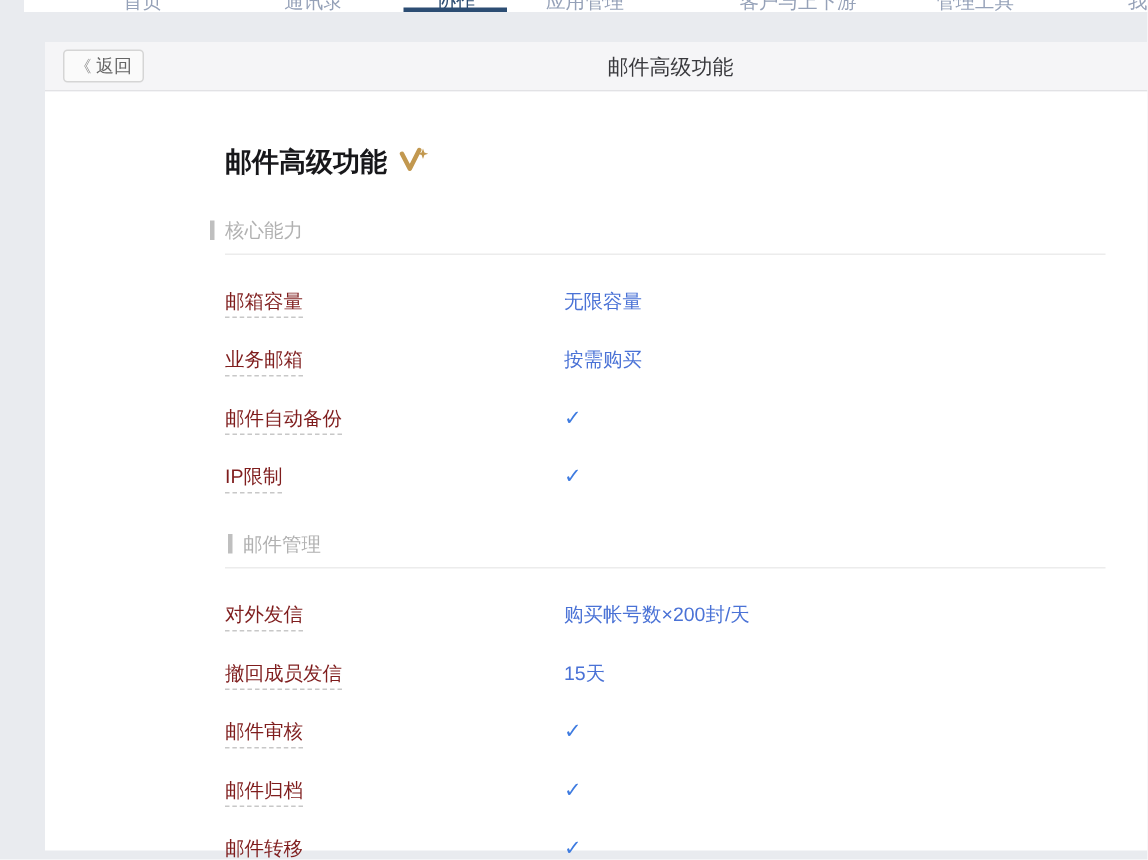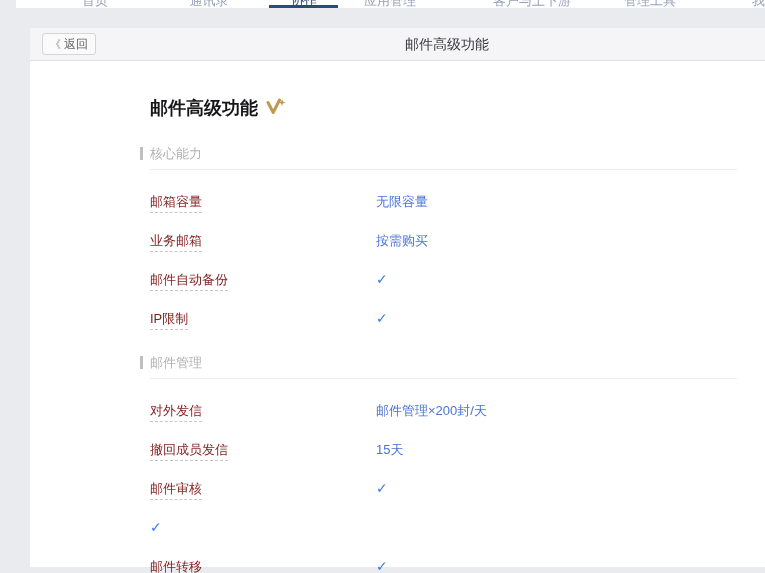--- a/index.html
+++ b/index.html
@@ -50,21 +50,21 @@
   .content { position:absolute; left:120px; top:36px; width:587px; }
 
   .page-heading {
     display:flex; align-items:center; gap:8px;
     font-size:18px; font-weight:bold; color:#17171a;
     height:22px; margin:0;
   }
   .premium-icon { display:inline-block; margin-top:1px; }
 
   .section-head { display:flex; align-items:center; height:13px; margin-top:28px; }
-  .section-head.second { margin-top:30px; }
+  .section-head.second { margin-top:30px;margin-left:12px; }
   .section-bar { width:3px; height:13px; background:#bfbfbf; margin-left:-10px; margin-right:7px; }
   .section-title { font-size:13px; color:#b1b1b1; }
   .divider { margin-top:9px; width:587px; height:1px; background:#ececec; }
 
   .row { display:flex; align-items:flex-start; margin-top:22px; height:17px; }
   .row-label-cell { flex:0 0 226px; }
   .row-label {
     font-size:13px; color:#7f1d1d;
     border-bottom:1px dashed #c8c8c8; padding-bottom:3px; cursor:help;
   }
@@ -133,31 +133,32 @@
       </div>
 
       <div class="section-head second">
         <span class="section-bar"></span>
         <span class="section-title">邮件管理</span>
       </div>
       <div class="divider"></div>
 
       <div class="row">
         <div class="row-label-cell"><span class="row-label">对外发信</span></div>
-        <div class="row-value-cell"><span class="row-value">邮件管理×200封/天</span></div>
+        <div class="row-value-cell"><span class="row-value">购买帐号数×200封/天</span></div>
       </div>
       <div class="row">
         <div class="row-label-cell"><span class="row-label">撤回成员发信</span></div>
         <div class="row-value-cell"><span class="row-value">15天</span></div>
       </div>
       <div class="row">
         <div class="row-label-cell"><span class="row-label">邮件审核</span></div>
         <div class="row-value-cell"><span class="row-value check">✓</span></div>
       </div>
       <div class="row">
+        <div class="row-label-cell"><span class="row-label">邮件归档</span></div>
         <div class="row-value-cell"><span class="row-value check">✓</span></div>
       </div>
       <div class="row">
         <div class="row-label-cell"><span class="row-label">邮件转移</span></div>
         <div class="row-value-cell"><span class="row-value check">✓</span></div>
       </div>
 
     </div>
   </div>
 </div>

